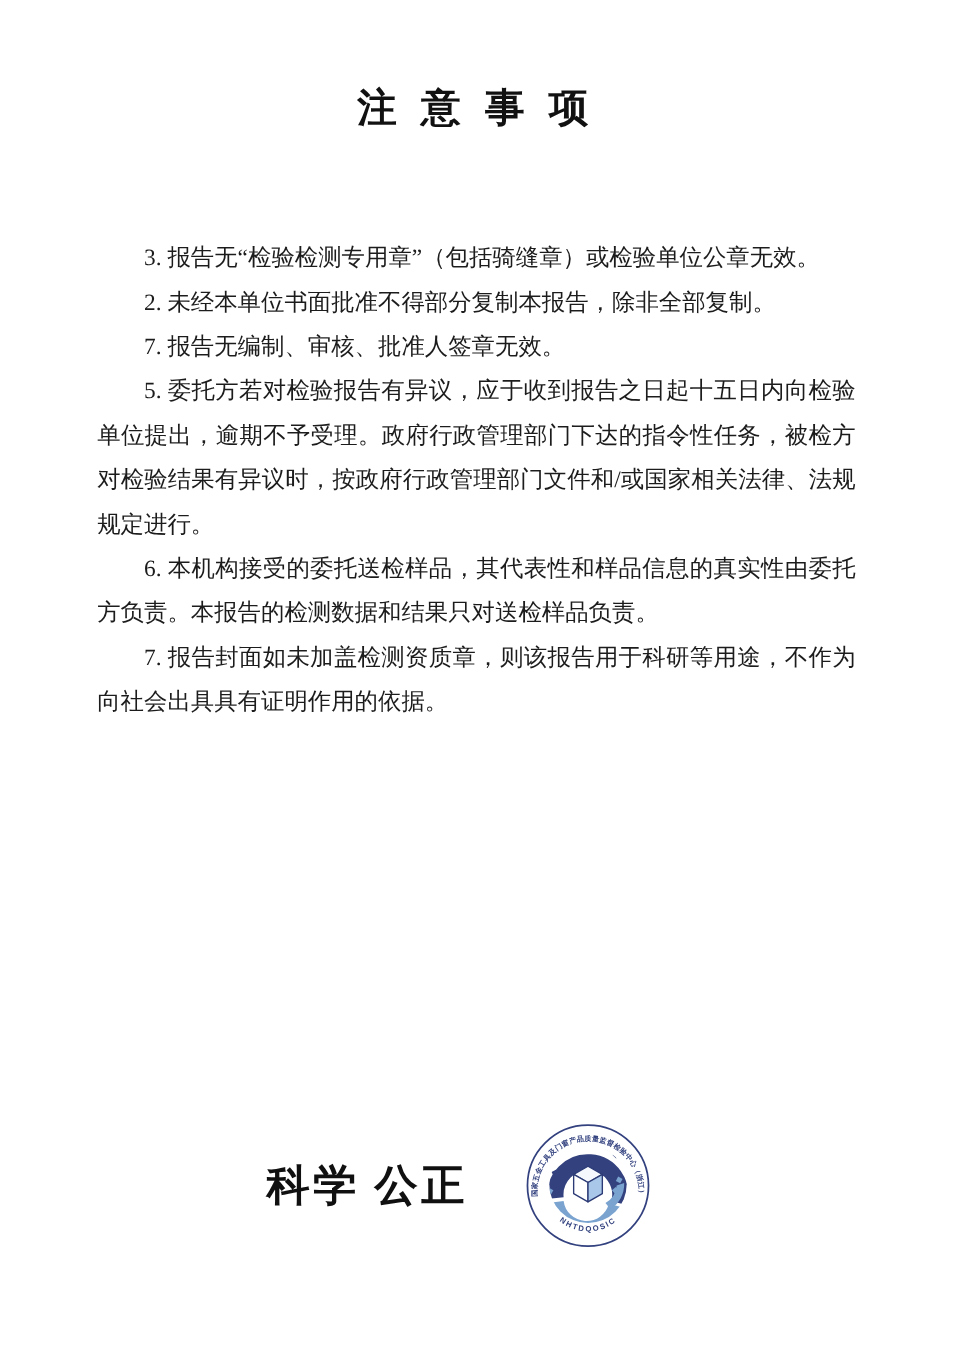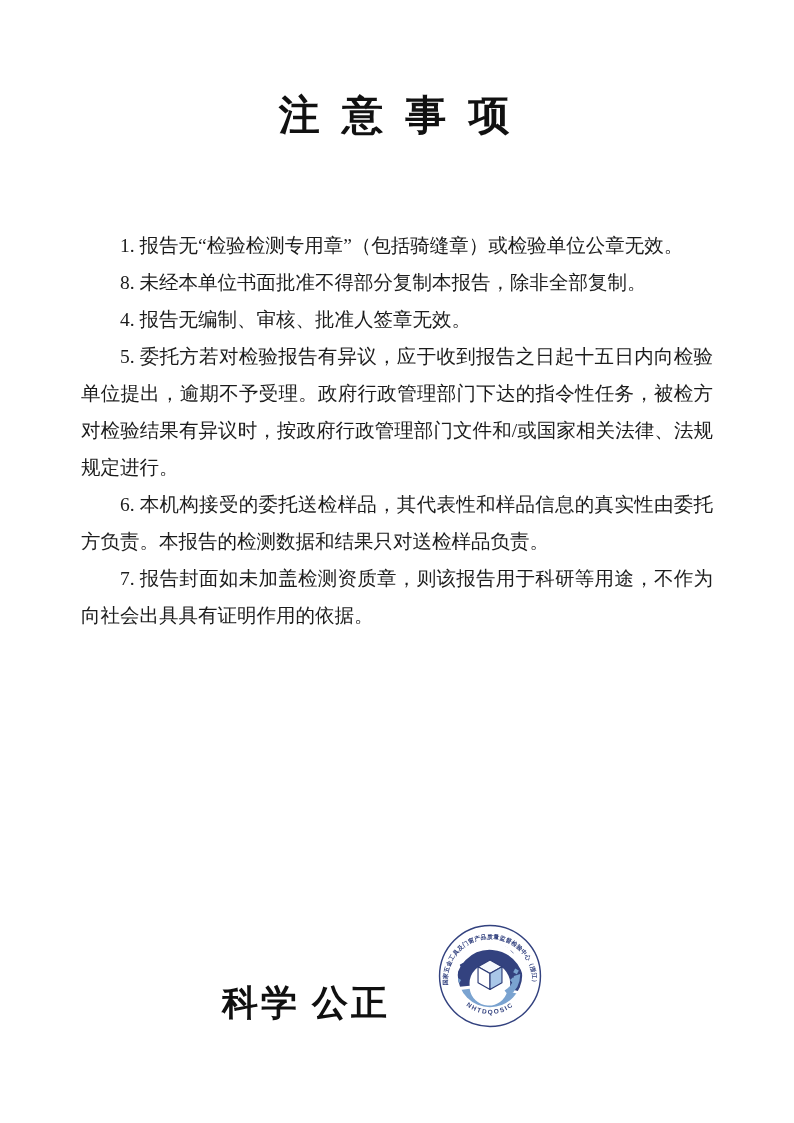--- a/index.html
+++ b/index.html
@@ -12,23 +12,23 @@
     color: #1d1d1d;
     overflow: hidden;
   }
   .page {
     width: 794px;
     height: 1123px;
     background: #ffffff;
     position: relative;
   }
   .doc-title {
-    margin-top: 88px;
+    margin-top: 68px;
     text-align: center;
-    font-size: 41px;
+    font-size: 33px;
     font-weight: bold;
     letter-spacing: 6px;
     color: #111111;
     white-space: pre;
   }
   .notice-body {
     width: 632px;
     margin: 84px auto 0 auto;
     font-size: 19.5px;
     line-height: 37px;
@@ -36,25 +36,25 @@
     color: #1c1c1c;
   }
   .notice-body p {
     text-indent: 2em;
     margin: 0;
     word-break: break-all;
   }
   .footer-row {
     position: absolute;
     left: 0;
-    top: 836px;
+    top: 868px;
     width: 764px;
     display: flex;
     justify-content: center;
-    align-items: flex-end;
+    align-items: center;
     gap: 48px;
   }
   .slogan {
     font-size: 36px;
     font-weight: bold;
     letter-spacing: 3px;
     color: #101010;
     white-space: pre;
   }
   .seal {
@@ -78,23 +78,23 @@
   }
 </style>
 </head>
 <body>
 
 <div class="page">
 
   <h1 class="doc-title">注 意 事 项</h1>
 
   <div class="notice-body">
-    <p>1. 报告无“检验检测专用章”（包括骑缝章）或检验单位公章无效。</p>
-    <p>8. 未经本单位书面批准不得部分复制本报告，除非全部复制。</p>
-    <p>4. 报告无编制、审核、批准人签章无效。</p>
+    <p>3. 报告无“检验检测专用章”（包括骑缝章）或检验单位公章无效。</p>
+    <p>2. 未经本单位书面批准不得部分复制本报告，除非全部复制。</p>
+    <p>7. 报告无编制、审核、批准人签章无效。</p>
     <p>5. 委托方若对检验报告有异议，应于收到报告之日起十五日内向检验单位提出，逾期不予受理。政府行政管理部门下达的指令性任务，被检方对检验结果有异议时，按政府行政管理部门文件和/或国家相关法律、法规规定进行。</p>
     <p>6. 本机构接受的委托送检样品，其代表性和样品信息的真实性由委托方负责。本报告的检测数据和结果只对送检样品负责。</p>
     <p>7. 报告封面如未加盖检测资质章，则该报告用于科研等用途，不作为向社会出具具有证明作用的依据。</p>
   </div>
 
   <div class="footer-row">
 
     <div class="slogan">科学 公正</div>
 
     <div class="seal">

